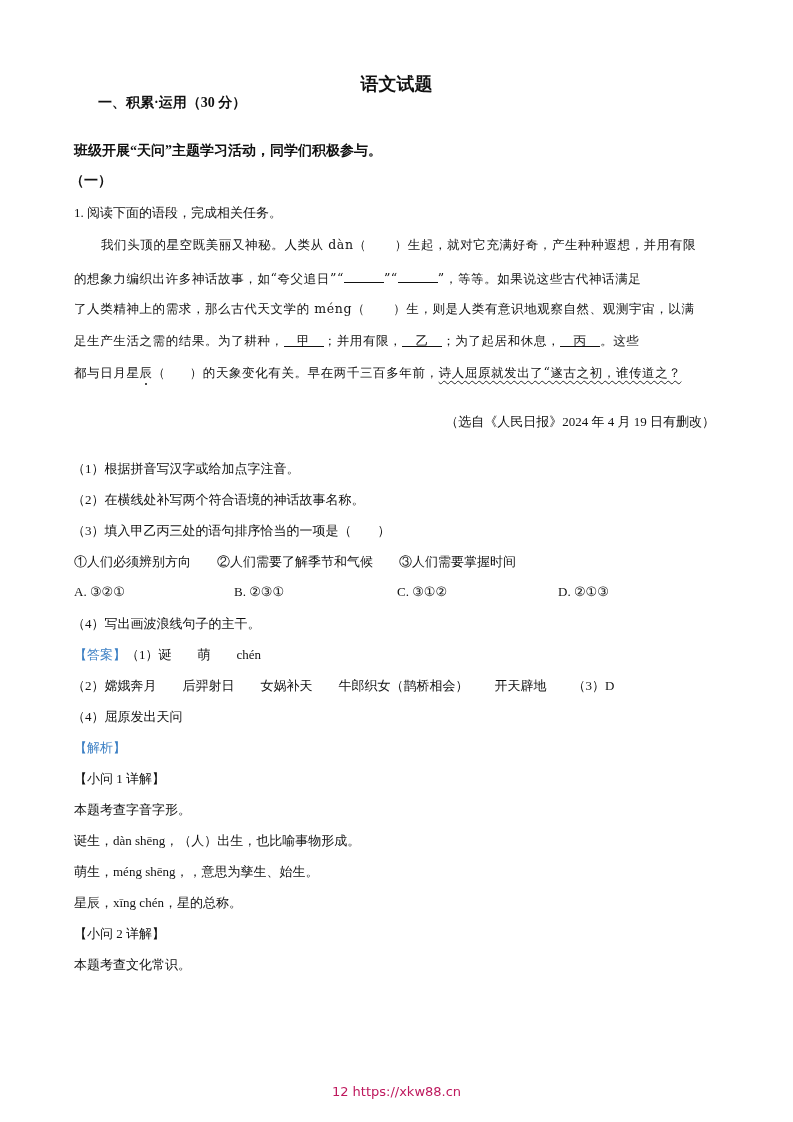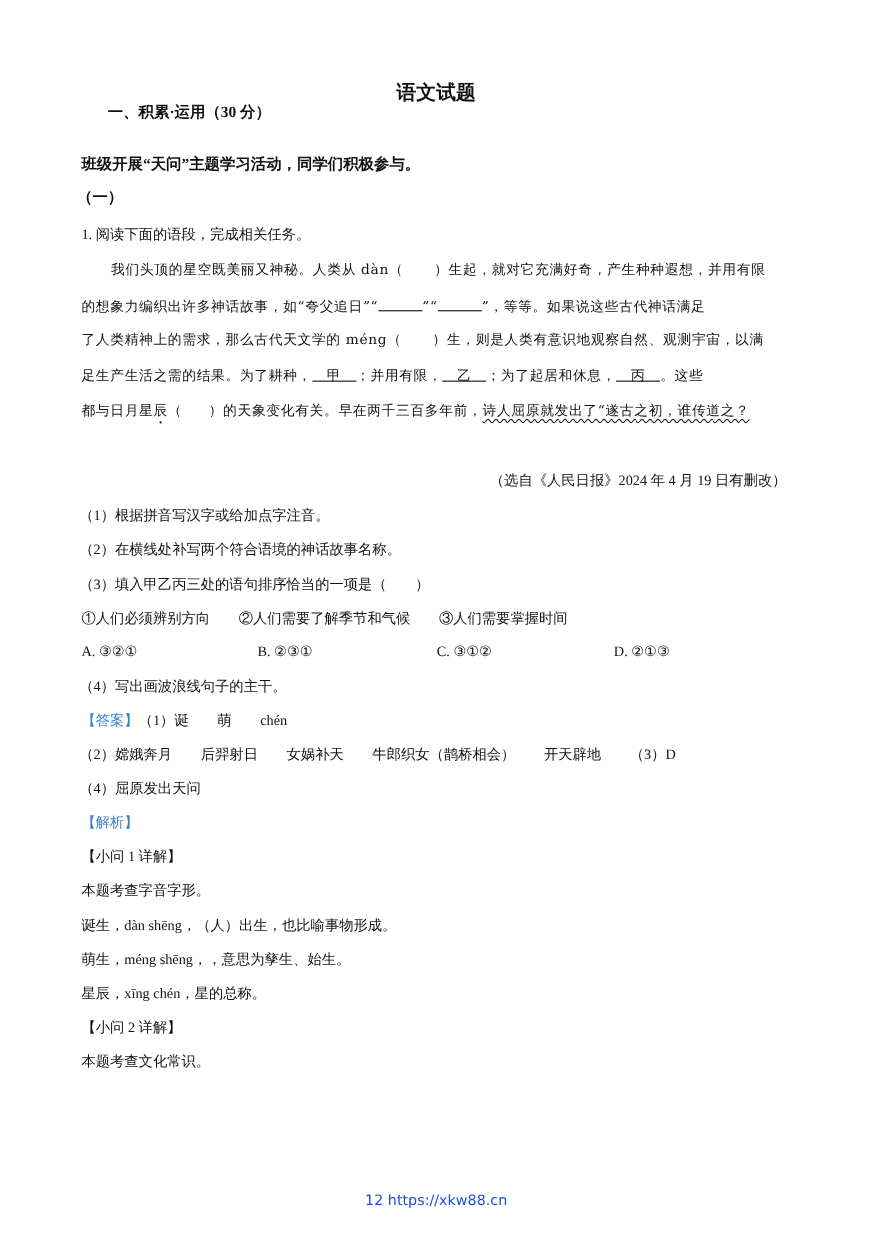--- a/index.html
+++ b/index.html
@@ -12,21 +12,21 @@
   .bold { font-weight: bold; font-size: 14px; }
   .kai { font-family: "DejaVu Serif", "Liberation Serif", serif; font-size: 12.5px; letter-spacing: 0.6px; }
   .blank { display: inline-block; width: 40px; border-bottom: 1px solid #111; text-align: center; height: 14px; vertical-align: baseline; }
   .wavy { text-decoration: underline wavy #222; text-underline-offset: 3px; text-decoration-thickness: 1px; }
   .dot { position: relative; }
   .dot::after { content: ""; position: absolute; left: 50%; bottom: -5px; width: 2px; height: 2px; background: #111; border-radius: 1px; transform: translateX(-50%); }
   .tag { color: #3b7fc4; }
   .source { position: absolute; right: 78px; font-size: 13px; }
   .opt { position: absolute; font-size: 13px; }
   .footer { position: absolute; top: 1084px; left: 0; width: 793px; text-align: center;
-            font-family: "DejaVu Sans", "Liberation Sans", sans-serif; font-size: 13px; color: #1d4ed8; }
+            font-family: "DejaVu Sans", "Liberation Sans", sans-serif; font-size: 13px; color: #be185d; }
   .gap { display: inline-block; width: 26px; }
 </style>
 </head>
 <body>
 
 <div class="page">
 
   <div class="title">语文试题</div>
 
   <div class="line bold" style="top:94px;margin-left:24px;">一、积累·运用（30 分）</div>
@@ -44,21 +44,21 @@
   <div class="line kai" style="top:300px;">
     <span>了人类精神上的需求，那么古代天文学的 méng（</span><span style="display:inline-block;width:28px;"></span><span>）生，则是人类有意识地观察自然、观测宇宙，以满</span>
   </div>
   <div class="line kai" style="top:332px;">
     <span>足生产生活之需的结果。为了耕种，</span><span class="blank">甲</span><span>；并用有限，</span><span class="blank">乙</span><span>；为了起居和休息，</span><span class="blank">丙</span><span>。这些</span>
   </div>
   <div class="line kai" style="top:364px;">
     <span>都与日月星</span><span class="dot">辰</span><span>（</span><span style="display:inline-block;width:24px;"></span><span>）的天象变化有关。早在两千三百多年前，</span><span class="wavy">诗人屈原就发出了“遂古之初，谁传道之？</span>
   </div>
 
-  <div class="source" style="top:428px;text-align:center;">（选自《人民日报》2024 年 4 月 19 日有删改）</div>
+  <div class="source" style="top:413px;text-align:center;">（选自《人民日报》2024 年 4 月 19 日有删改）</div>
 
   <div class="line" style="top:460px; left:72px;">（1）根据拼音写汉字或给加点字注音。</div>
   <div class="line" style="top:491px; left:72px;">（2）在横线处补写两个符合语境的神话故事名称。</div>
   <div class="line" style="top:522px; left:72px;">（3）填入甲乙丙三处的语句排序恰当的一项是（　　）</div>
 
   <div class="line" style="top:553px;">
     <span>①人们必须辨别方向</span><span class="gap"></span><span>②人们需要了解季节和气候</span><span class="gap"></span><span>③人们需要掌握时间</span>
   </div>
 
   <div class="opt" style="top:584px; left:74px;">A. ③②①</div>

